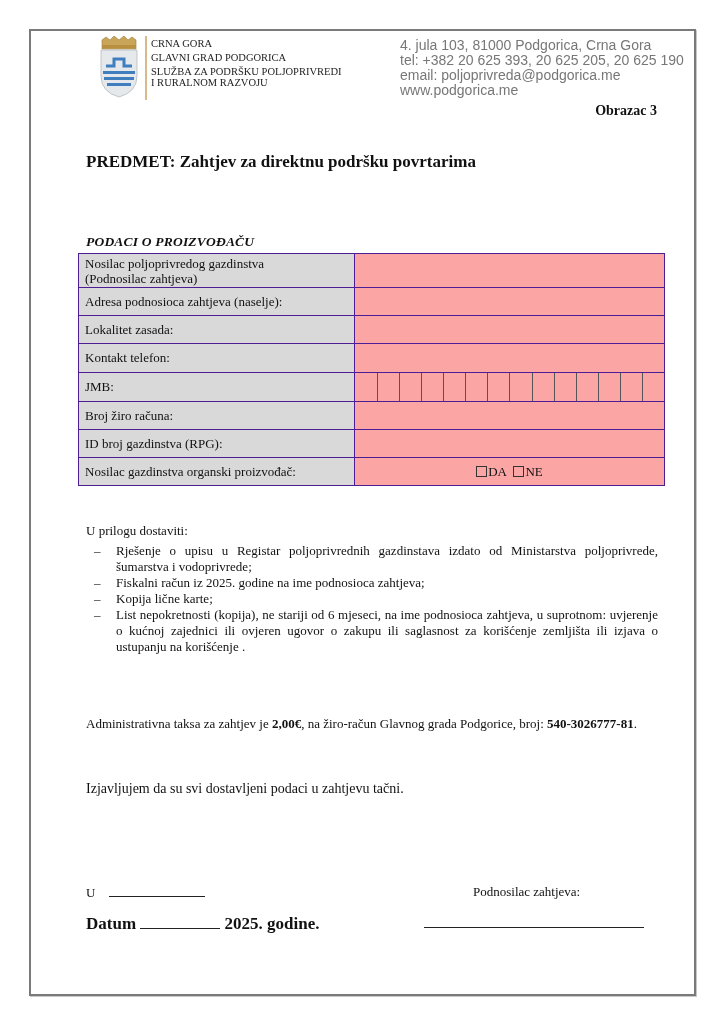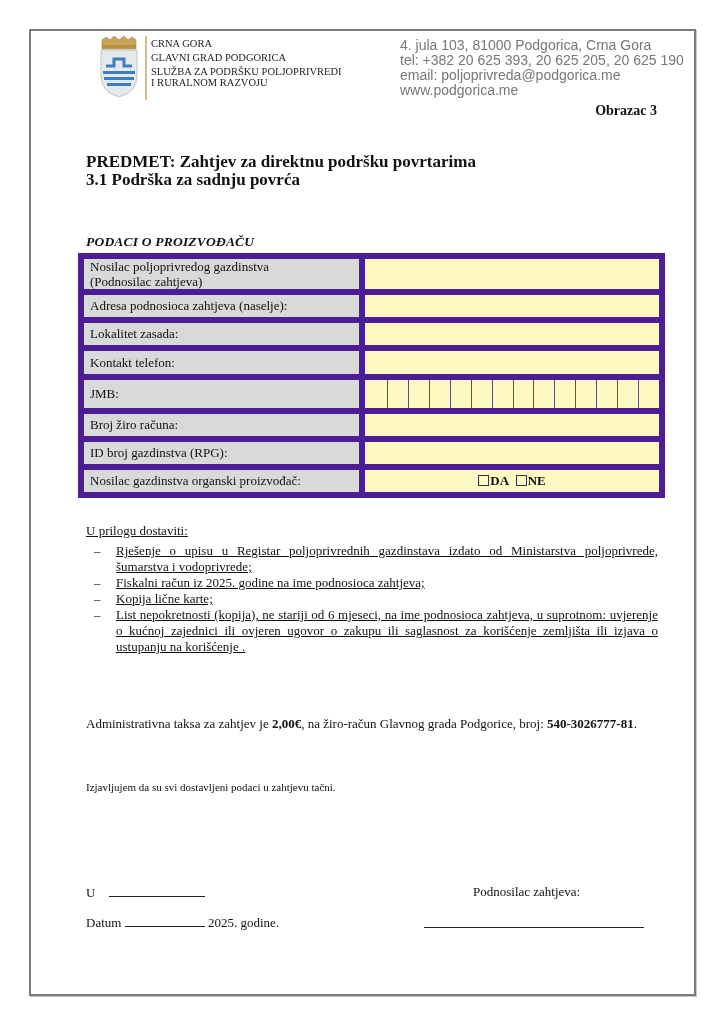--- a/index.html
+++ b/index.html
@@ -8,36 +8,36 @@
   .logo { position: absolute; left: 97px; top: 36px; width: 44px; height: 62px; }
   .vdiv { position: absolute; left: 145px; top: 36px; width: 2px; height: 64px; background: #d8b98a; }
   .org { position: absolute; left: 151px; top: 37px; font-family: Liberation Serif, serif; font-size: 10.5px; line-height: 14px; color: #222; }
   .org div { white-space: nowrap; }
   .contact { position: absolute; left: 400px; top: 38px; font-family: "Liberation Sans", sans-serif; font-size: 14px; line-height: 15px; color: #777; }
   .contact div { white-space: nowrap; }
   .obrazac { position: absolute; right: 67px; top: 103px; font-weight: bold; font-size: 14px; }
   .subject { position: absolute; left: 86px; top: 153px; font-weight: bold; font-size: 17px; line-height: 18px; }
   .section-title { position: absolute; left: 86px; top: 234px; font-size: 13.5px; font-weight: bold; letter-spacing: 0.2px; font-style: italic; }
   table.form { position: absolute; left: 78px; top: 253px; width: 587px; border-collapse: collapse; font-size: 13px; }
-  table.form td { border: 6px solid #4c1d95; padding: 0 6px; vertical-align: middle; }
+  table.form td { border: 1px solid #4c1d95; padding: 0 6px; vertical-align: middle; }
   table.form td.lbl { background: #d9d9d9; width: 263px; }
-  table.form td.val { background: #fef9c3; font-weight: bold; }
+  table.form td.val { background: #fca5a5; }
   .jmb-grid { display: flex; height: 100%; margin: 0 -6px; }
   .jmb-grid span { flex: 1; border-left: 1px solid #555; }
   .jmb-grid span:first-child { flex: 0 0 22px; border-left: none; }
   .yesno { text-align: center; }
   .cb { display: inline-block; width: 9px; height: 9px; border: 1px solid #333; margin-right: 1px; vertical-align: -1px; }
-  .attach { position: absolute; left: 86px; top: 523px; width: 572px; font-size: 13px; line-height: 16px; text-decoration: underline; }
+  .attach { position: absolute; left: 86px; top: 523px; width: 572px; font-size: 13px; line-height: 16px; }
   .attach ul { list-style: none; padding: 0; margin: 4px 0 0 0; }
   .attach li { position: relative; padding-left: 30px; text-align: justify; }
   .attach li::before { content: "–"; position: absolute; left: 8px; }
   .fee { position: absolute; left: 86px; top: 715px; width: 560px; font-size: 13px; line-height: 17px; }
-  .declare { position: absolute; left: 86px; top: 781px; font-size: 11px; }
+  .declare { position: absolute; left: 86px; top: 781px; font-size: 14px; }
   .sig-place { position: absolute; left: 86px; top: 884px; font-size: 13px; }
-  .sig-date { position: absolute; left: 86px; top: 914px; font-size: 13px; }
+  .sig-date { position: absolute; left: 86px; top: 914px; font-size: 17px; font-weight: bold; }
   .sig-label { position: absolute; left: 473px; top: 884px; font-size: 13px; }
   .sig-line { position: absolute; left: 424px; top: 927px; width: 220px; border-top: 1.5px solid #222; }
   .blank { display: inline-block; border-bottom: 1px solid #222; height: 12px; vertical-align: baseline; }
 </style>
 </head>
 <body>
 
 <div class="frame"></div>
 
 <div class="logo">
@@ -64,21 +64,20 @@
   <div>4. jula 103, 81000 Podgorica, Crna Gora</div>
   <div>tel: +382 20 625 393, 20 625 205, 20 625 190</div>
   <div>email: poljoprivreda@podgorica.me</div>
   <div>www.podgorica.me</div>
 </div>
 
 <div class="obrazac">Obrazac  3</div>
 
 <div class="subject">
   <div>PREDMET: Zahtjev za direktnu podršku  povrtarima</div>
-  <div>3.1  Podrška za sadnju povrća</div>
 </div>
 
 <div class="section-title">PODACI O PROIZVOĐAČU</div>
 
 <table class="form">
   <tbody>
       <tr style="height:34px">
     <td class="lbl" style="line-height:15px">
       <div>Nosilac poljoprivredog gazdinstva</div>
       <div>(Podnosilac zahtjeva)</div>

